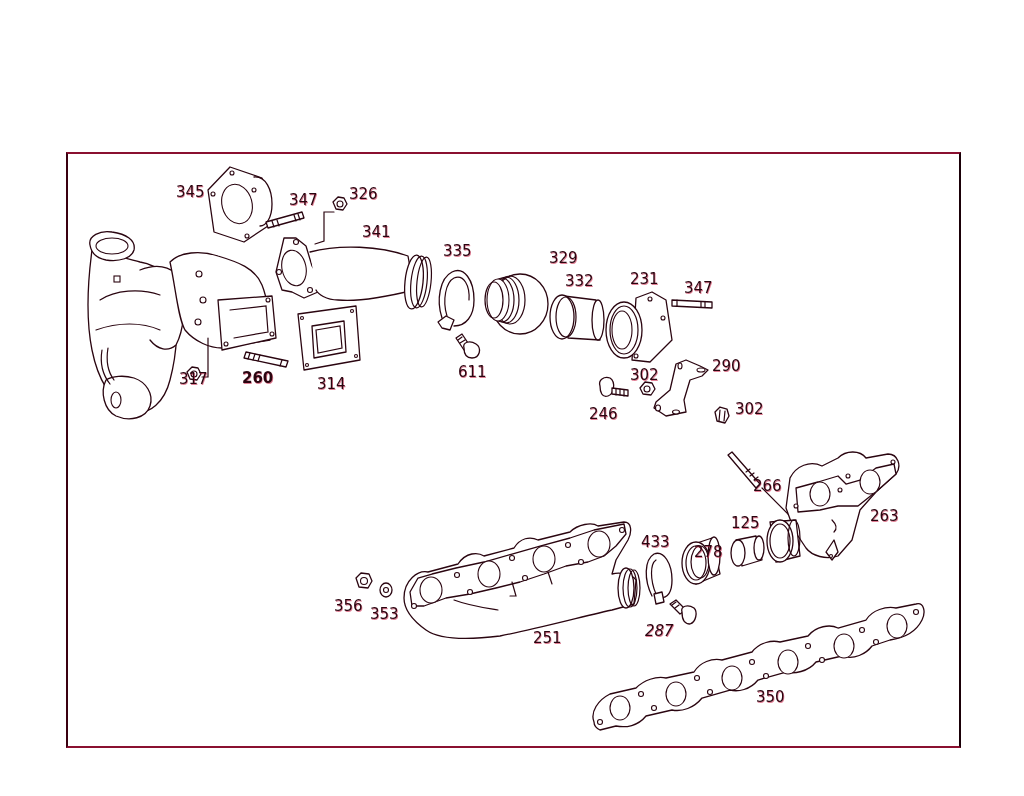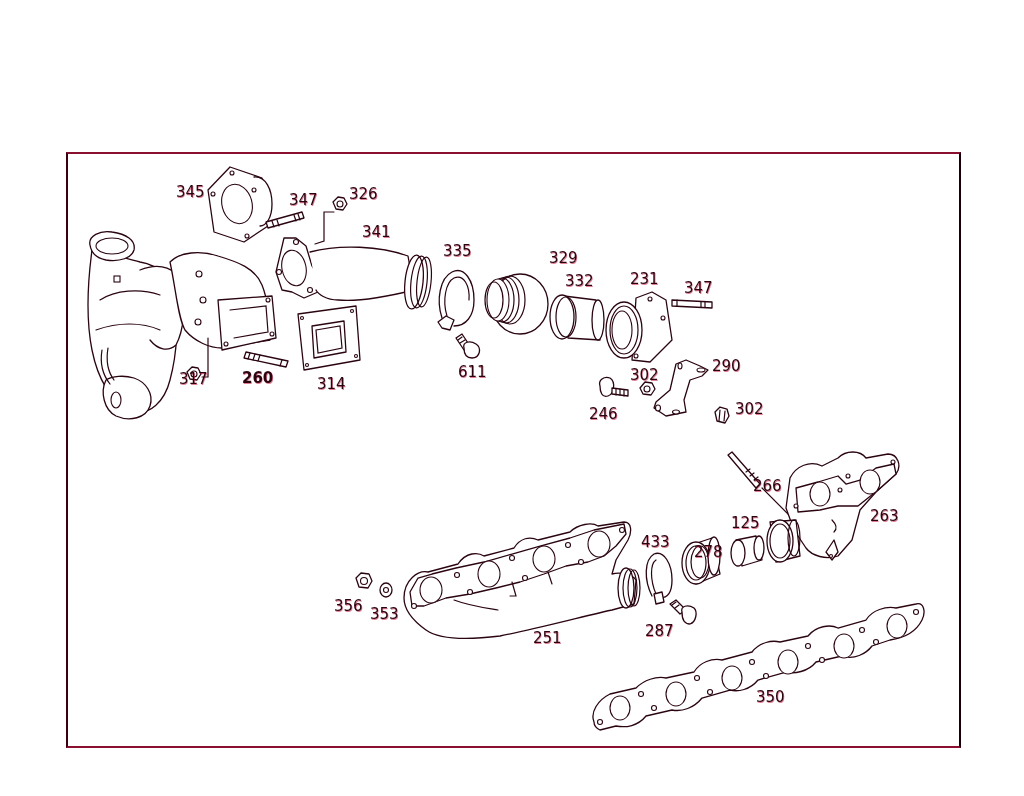--- a/index.html
+++ b/index.html
@@ -350,14 +350,14 @@
 <span class="lbl" style="left:589px;top:406px;">246</span>
 <span class="lbl" style="left:735px;top:401px;">302</span>
 <span class="lbl" style="left:753px;top:478px;">266</span>
 <span class="lbl" style="left:870px;top:508px;">263</span>
 <span class="lbl" style="left:641px;top:534px;">433</span>
 <span class="lbl" style="left:694px;top:496px;margin-top:48px;">278</span>
 <span class="lbl" style="left:731px;top:515px;">125</span>
 <span class="lbl" style="left:334px;top:598px;">356</span>
 <span class="lbl" style="left:370px;top:606px;">353</span>
 <span class="lbl" style="left:533px;top:630px;">251</span>
-<span class="lbl" style="left:645px;top:623px;">287</span>
+<span class="lbl" style="left:645px;top:623px;font-style:italic;">287</span>
 <span class="lbl" style="left:756px;top:689px;">350</span>
 
 </body></html>

